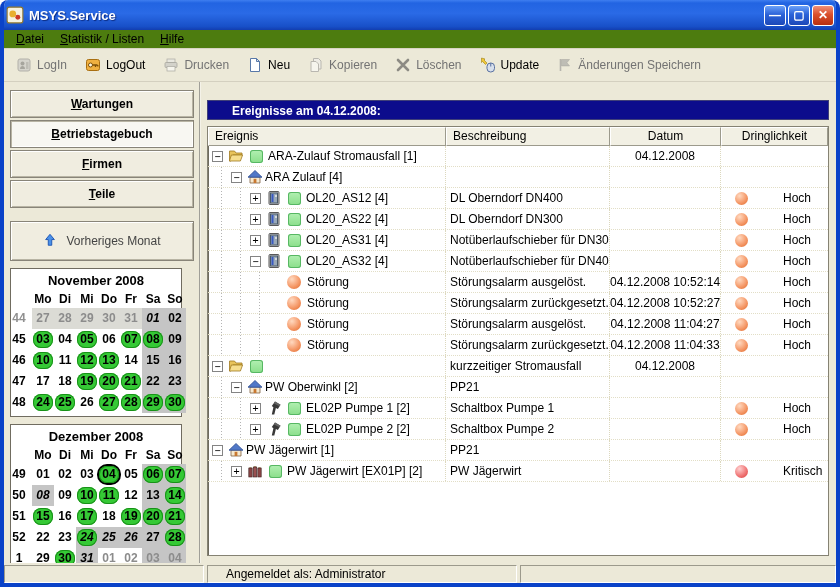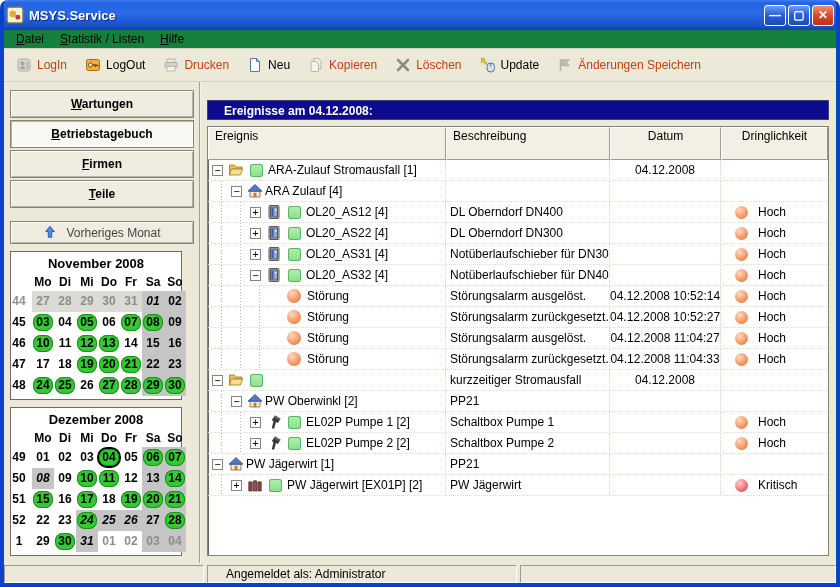--- a/index.html
+++ b/index.html
@@ -12,41 +12,41 @@
               background: linear-gradient(180deg,#3E7EF0 0%,#2264E2 10%,#2A6AE6 45%,#1850C8 88%,#123EB0 100%);
               border-radius: 6px 6px 0 0; margin: -0px -4px 0 -4px; }
   .app-icon { width: 18px; height: 18px; margin-right: 5px; display: inline-flex; }
   .title-text { color: #fff; font-weight: bold; font-size: 13px; text-shadow: 1px 1px 1px #0A2A80; flex: 1; }
   .winbtns { display: flex; gap: 2px; }
   .wbtn { width: 22px; height: 21px; border-radius: 3px; border: 1px solid #fff; color: #fff;
           display: flex; align-items: center; justify-content: center; font-size: 12px; font-weight: bold;
           background: linear-gradient(180deg,#6AA0F8,#2B62D8 45%,#1C48B8); cursor: default; }
   .wbtn.close { background: linear-gradient(180deg,#F09078,#DA4F2C 45%,#B83010); }
   
-  .menubar { height: 19px; flex: 0 0 19px; background: #15803d; display: flex; align-items: center;
+  .menubar { height: 19px; flex: 0 0 19px; background: #4d7c0f; display: flex; align-items: center;
              padding-left: 4px; border-bottom: 1px solid #D8D4C4; }
   .menu-item { padding: 2px 8px; color: #000; }
   
   .toolbar { height: 33px; flex: 0 0 33px; background: #ECE9D8; display: flex; align-items: center;
              gap: 18px; padding-left: 12px; border-bottom: 1px solid #D4D0C0; }
   .tbtn { display: flex; align-items: center; gap: 5px; background: none; border: none;
           font-family: inherit; font-size: 12px; color: #000; cursor: default; }
-  .tbtn.disabled { color: #c2410c; }
+  .tbtn.disabled { color: #737373; }
   .tbtn.disabled .icn svg { opacity: .55; filter: grayscale(100%); }
   .icn { width: 16px; height: 16px; display: inline-flex; }
   .icn svg { width: 16px; height: 16px; }
   
   .content { flex: 1 1 auto; display: flex; overflow: hidden; }
   .sidebar { width: 197px; flex: 0 0 197px; padding-top: 8px; border-right: 2px groove #F4F2E8; }
   .navbtn, .monthbtn { display: block; width: 184px; margin: 0 0 2px 6px; height: 28px;
           background: #F0EDE0; border: 1px solid #888478;
           box-shadow: inset 1px 1px 0 #FFFFFF, inset -1px -1px 0 #B8B4A4;
           font-family: inherit; font-weight: bold; font-size: 12px; text-align: center; cursor: default; }
   .navbtn.active { background: #F8F7F2; box-shadow: inset 1px 1px 0 #B8B4A4, inset -1px -1px 0 #FFFFFF; }
-  .monthbtn { margin-top: 13px; height: 23px; font-weight: normal; display: flex; align-items: center;
+  .monthbtn { margin-top: 13px; height: 40px; font-weight: normal; display: flex; align-items: center;
               justify-content: center; gap: 7px; color: #444; }
   .monthbtn .icn svg { width: 14px; height: 14px; }
   
   .cal { width: 172px; margin: 7px 0 0 6px; background: #fff; border: 1px solid #706C60; padding: 2px 0 3px 0; }
   .cal-title { text-align: center; font-weight: bold; font-size: 13px; padding: 2px 0 3px 0; }
   .cal-grid { display: grid; grid-template-columns: 26px repeat(7, 22px); justify-content: center; }
   .cal-corner { height: 17px; }
   .cal-dh { height: 17px; line-height: 17px; text-align: center; font-weight: bold; font-size: 12px; }
   .cal-wn { height: 21px; line-height: 21px; text-align: center; font-weight: bold; }
   .cal-wn.dim { color: #909090; }
@@ -54,24 +54,24 @@
   .day.sh { background: #C5C5C5; }
   .day.sh2 { background: #DBDBD5; }
   .dnum { min-width: 20px; height: 17px; line-height: 17px; text-align: center; border-radius: 8px; font-size: 12px; }
   .dnum.g { background: #35C935; box-shadow: inset 0 0 0 1px #189018; }
   .dnum.sel { box-shadow: 0 0 0 2px #000, inset 0 0 0 1px #189018; }
   .dnum.it { font-style: italic; }
   .dnum.out { color: #8C8C8C; }
   
   .main { flex: 1 1 auto; padding: 18px 7px 0 6px; display: flex; flex-direction: column; }
   .panel-header { height: 20px; line-height: 20px; background: #0C0C8C; color: #fff; font-weight: bold;
-                  padding-left: 16px; border: 1px solid #404078; }
+                  padding-left: 24px; border: 1px solid #404078; }
   .tablewrap { margin-top: 6px; flex: 0 0 430px; height: 430px; background: #fff;
                border: 1px solid #858273; box-shadow: inset 1px 1px 0 #6E6B5E; overflow: hidden; }
-  .thead { display: grid; grid-template-columns: 238px 164px 111px auto; height: 33px; }
+  .thead { display: grid; grid-template-columns: 238px 164px 111px auto; height: 19px; }
   .th { background: #F2F0E4; border: 1px solid; border-color: #FFFFFF #9C9A8C #9C9A8C #FFFFFF;
         font-size: 12px; line-height: 16px; padding: 0 6px; white-space: nowrap; overflow: hidden; }
   .th.c { text-align: center; }
   .trow { display: grid; grid-template-columns: 238px 164px 111px auto; height: 21px;
           border-bottom: 1px dotted #E2DEC6; align-items: stretch; }
   .td { display: flex; align-items: center; border-right: 1px dotted #DCD8BE; padding: 0 4px;
         white-space: nowrap; overflow: hidden; font-size: 12px; }
   .td:last-child { border-right: none; }
   .td.c { justify-content: center; }
   .guide { width: 19px; height: 21px; flex: 0 0 19px;
@@ -82,21 +82,21 @@
          font-size: 10px; line-height: 9px; margin-right: 5px; font-family: "DejaVu Sans Mono", monospace; }
   .spacer { width: 16px; flex: 0 0 16px; }
   .gsq { width: 13px; height: 13px; flex: 0 0 13px; border-radius: 3px; margin: 0 5px 0 4px;
          background: linear-gradient(180deg,#B2F0B2,#8ADE8A); box-shadow: inset 0 0 0 1px #57B763; }
   .treeicn { width: 16px; height: 16px; flex: 0 0 16px; display: inline-flex; margin-right: 2px; }
   .treeicn svg { width: 16px; height: 16px; }
   .dot { width: 13px; height: 13px; border-radius: 50%; flex: 0 0 13px; }
   .dot.hoch { background: radial-gradient(circle at 35% 30%, #FFD9C0, #F59A6A 55%, #E06828); }
   .dot.kritisch { background: radial-gradient(circle at 35% 30%, #FFD0D0, #F07878 55%, #D83838); }
   .dot.big { width: 14px; height: 14px; flex-basis: 14px; margin: 0 6px 0 2px; }
-  .dring { display: flex; align-items: center; gap: 10px; padding-left: 14px; }
+  .dring { display: flex; align-items: center; gap: 35px; padding-left: 14px; }
   
   .statusbar { height: 20px; flex: 0 0 20px; display: flex; gap: 3px; background: #ECE9D8; padding-top: 2px; }
   .seg { border: 1px solid; border-color: #9C9A8C #FFFFFF #FFFFFF #9C9A8C; height: 18px;
          display: flex; align-items: center; padding: 0 18px; }
   .seg1 { width: 200px; }
   .seg2 { width: 310px; }
   .seg3 { flex: 1; }
 </style>
 </head>
 <body>

